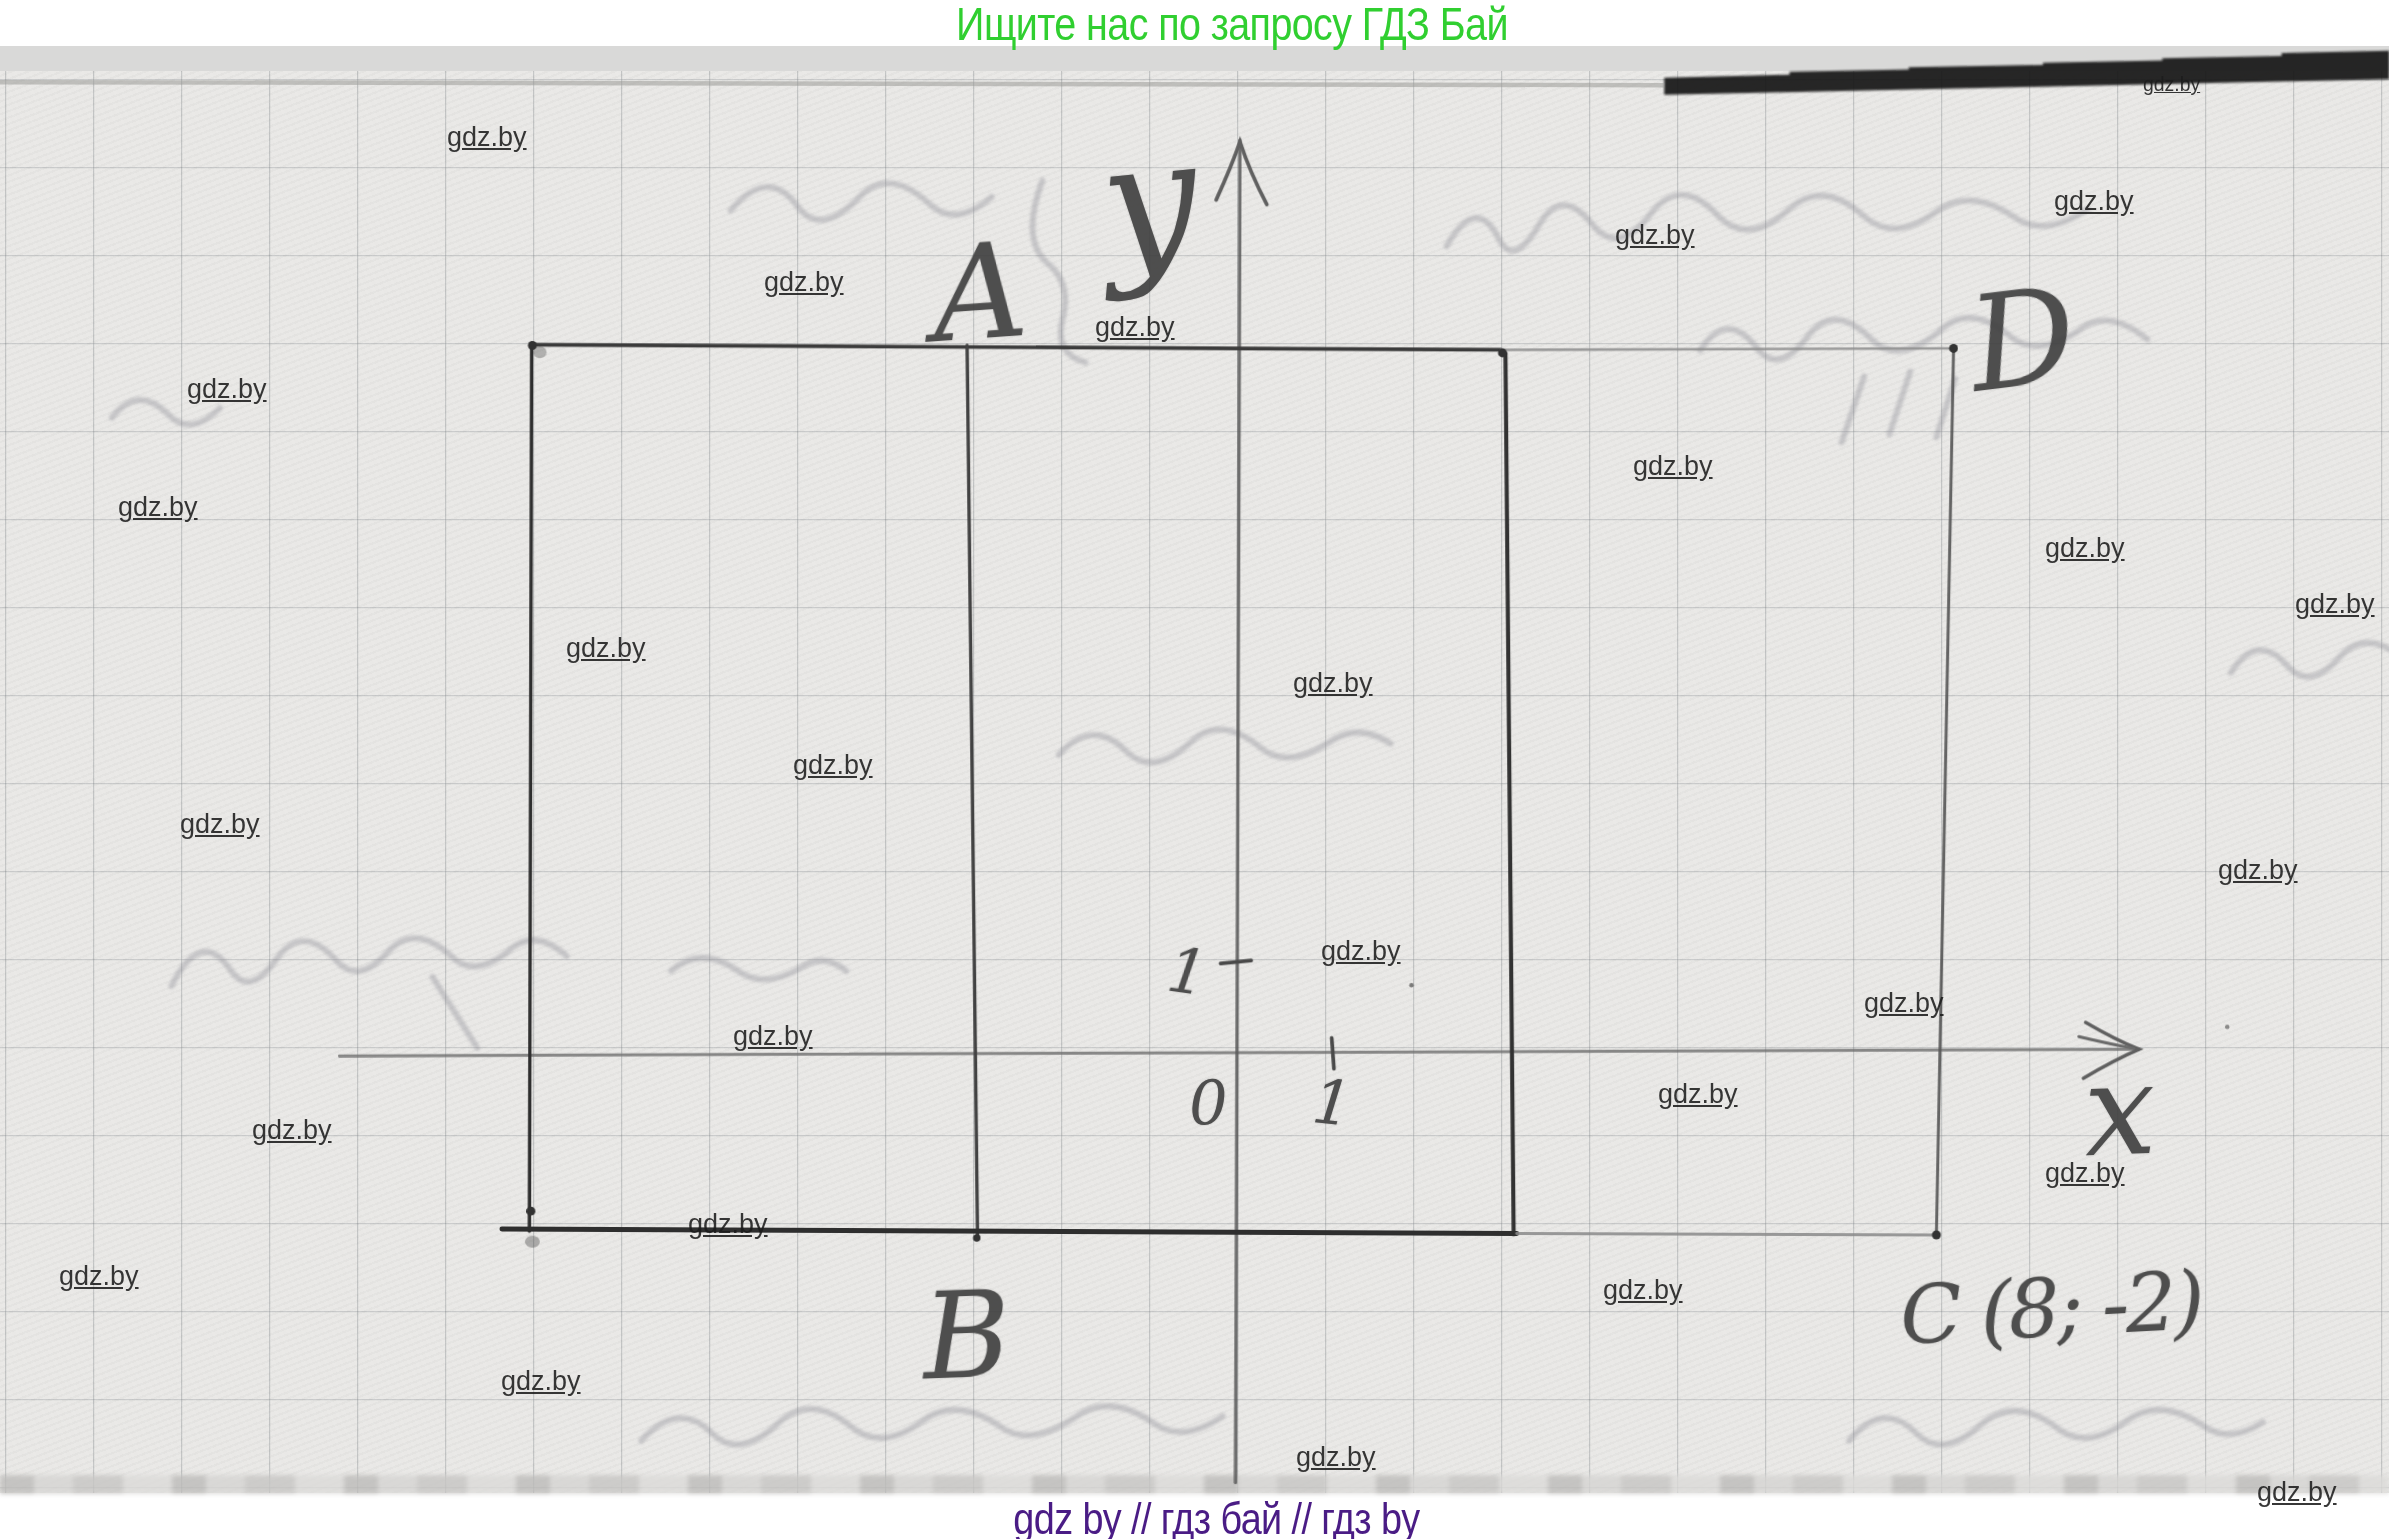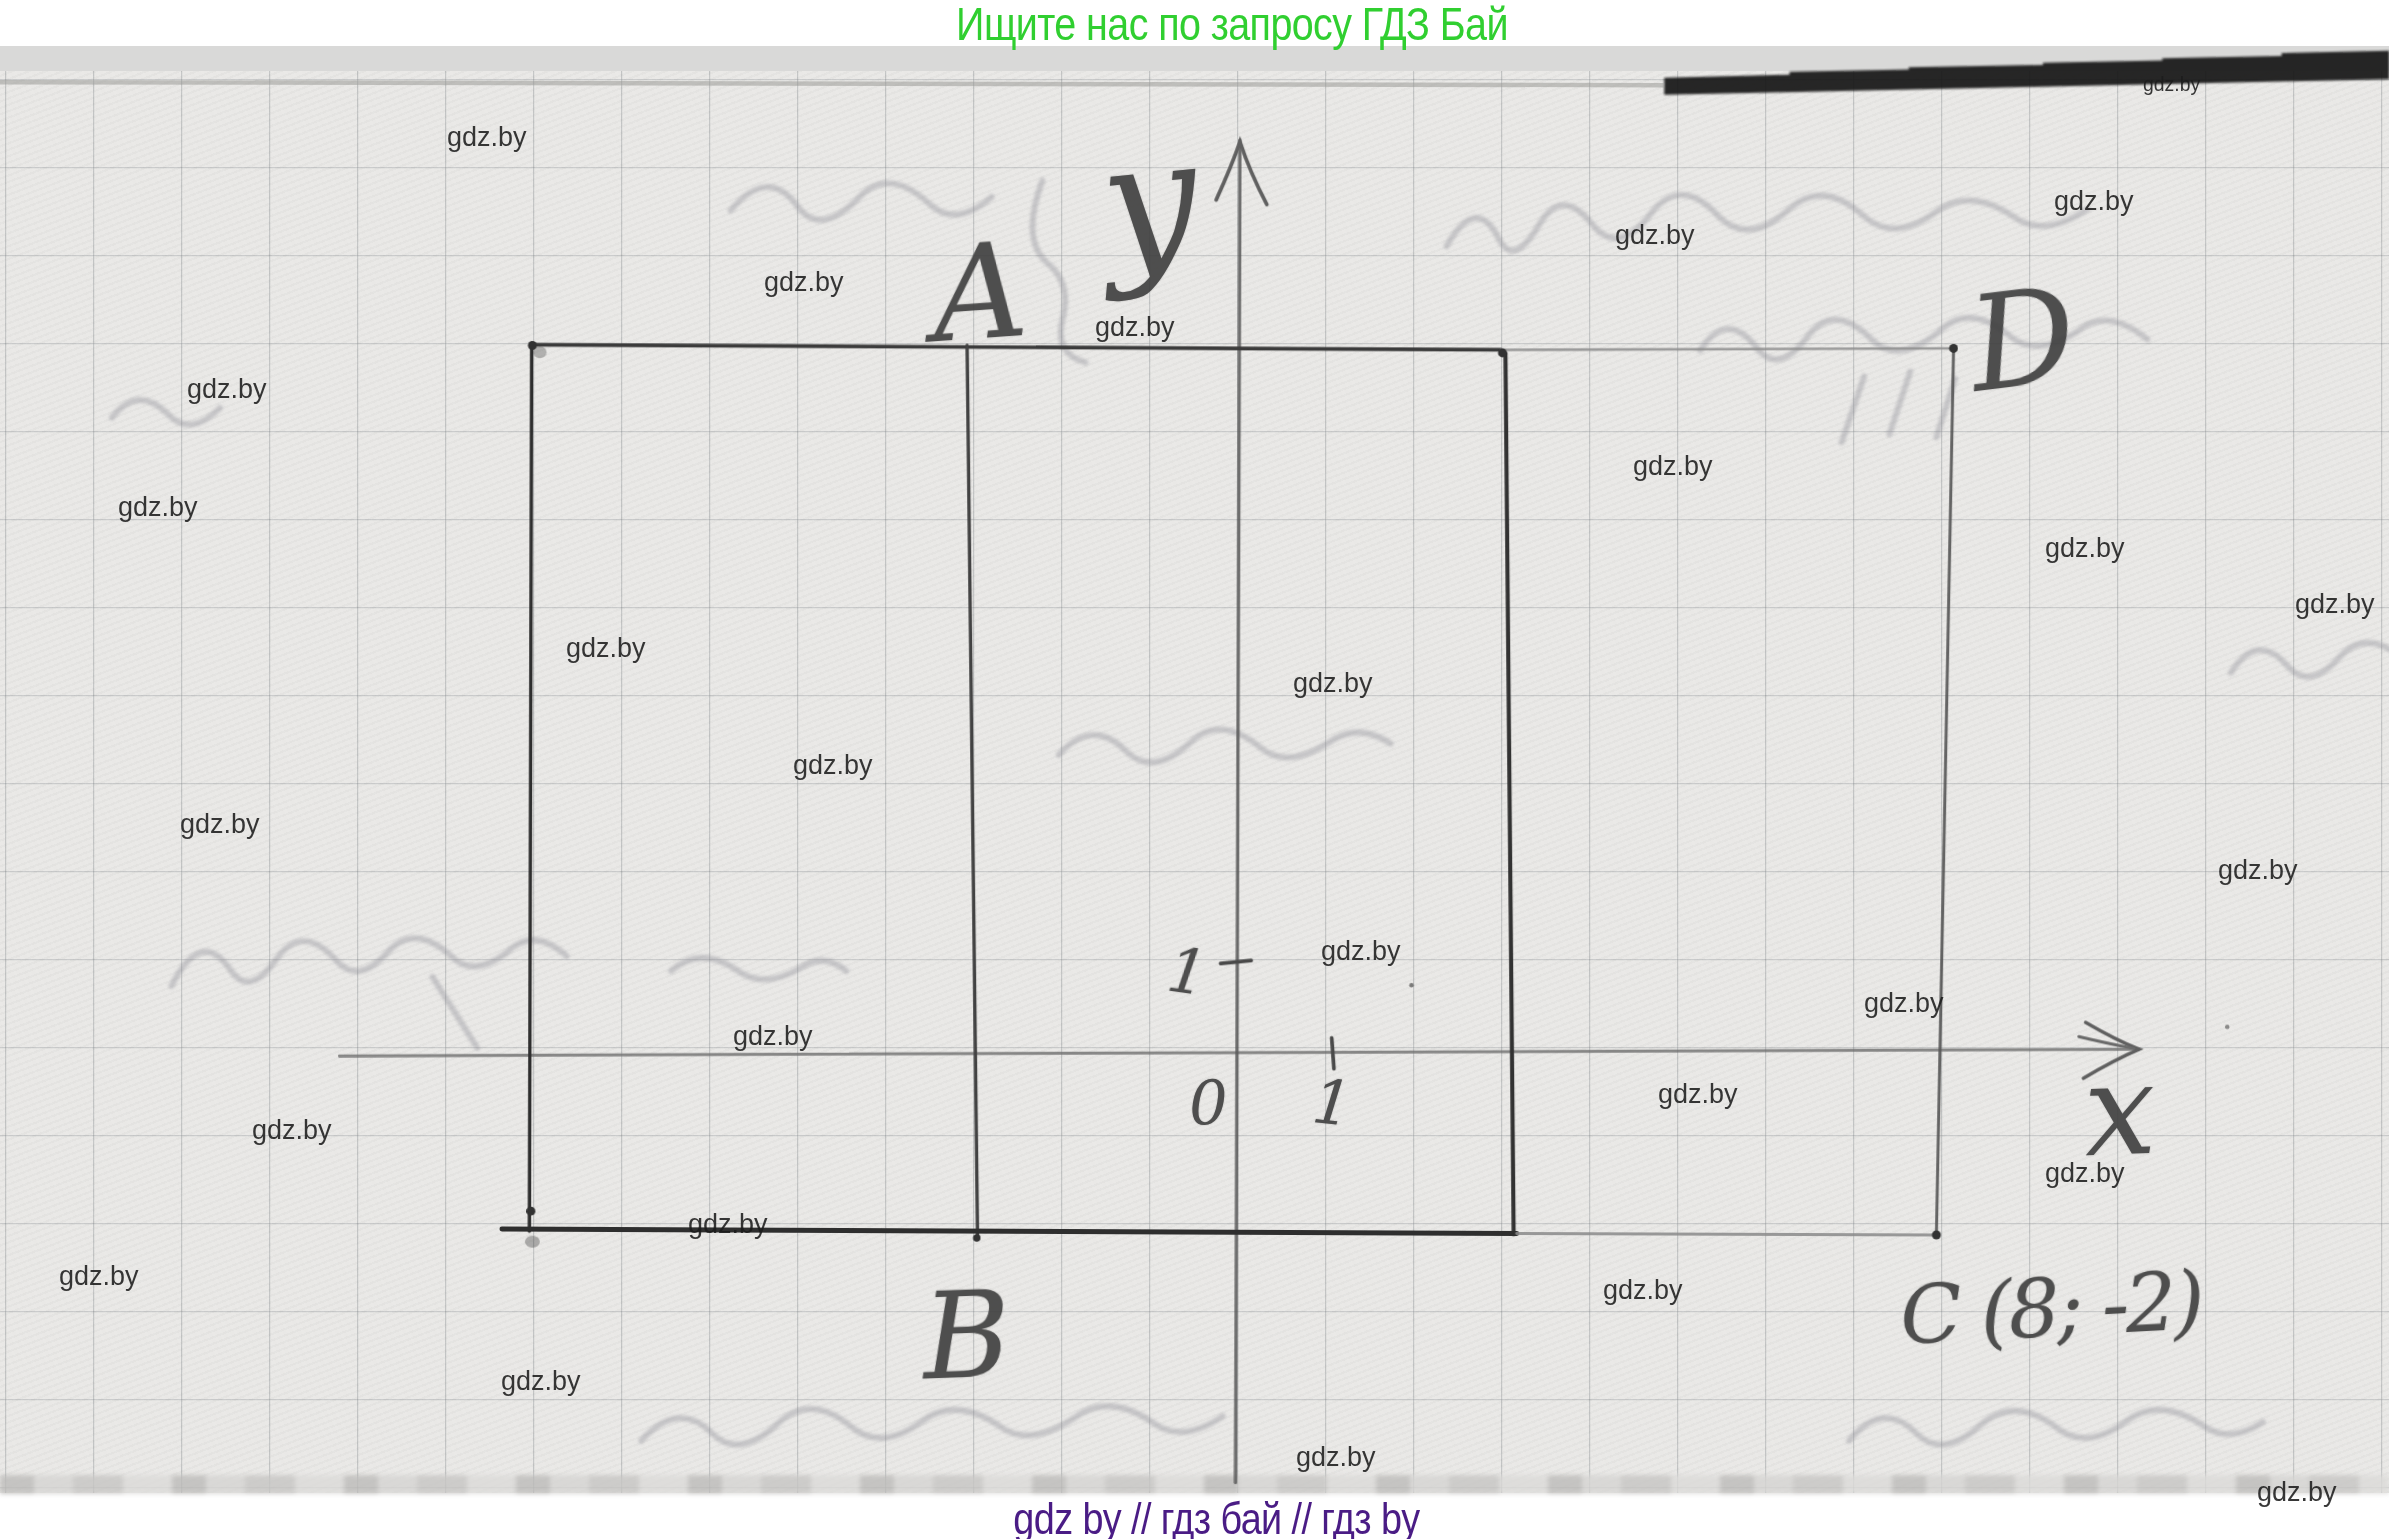--- a/index.html
+++ b/index.html
@@ -23,21 +23,21 @@
   .paper-edge-bottom{position:absolute;left:0;top:1475px;width:2389px;height:19.4px;
     background:repeating-linear-gradient(90deg,#bdbcba 0 34px,#d6d5d3 34px 73px,#c7c6c4 73px 123px,#dcdbd9 123px 172px);
     filter:blur(2.2px);opacity:.8;}
   
   .promo{position:absolute;white-space:nowrap;font-weight:400;letter-spacing:-0.7px;}
   .promo-title{left:859px;top:-4.5px;width:746px;text-align:center;font-size:47px;
     color:var(--title-green);transform:scaleX(.84);transform-origin:50% 0;}
   .promo-footer{left:896px;top:1493px;width:641px;text-align:center;font-size:45px;
     color:var(--footer-purple);transform:scaleX(.84);transform-origin:50% 0;}
   
-  .wm{position:absolute;color:var(--wm-color);font-size:27px;line-height:1;opacity:.88;}
+  .wm{position:absolute;color:var(--wm-color);font-size:27px;line-height:1;opacity:.88;text-decoration:underline;}
   
   .hw{position:absolute;font-family:"DejaVu Serif",serif;font-style:italic;line-height:1;
       color:var(--pencil);opacity:.9;text-shadow:0 0 1.5px rgba(55,55,55,.45);white-space:nowrap;}
   svg.layer{position:absolute;left:0;top:0;}
 </style>
 </head>
 <body>
 
 <div id="stage">
 

